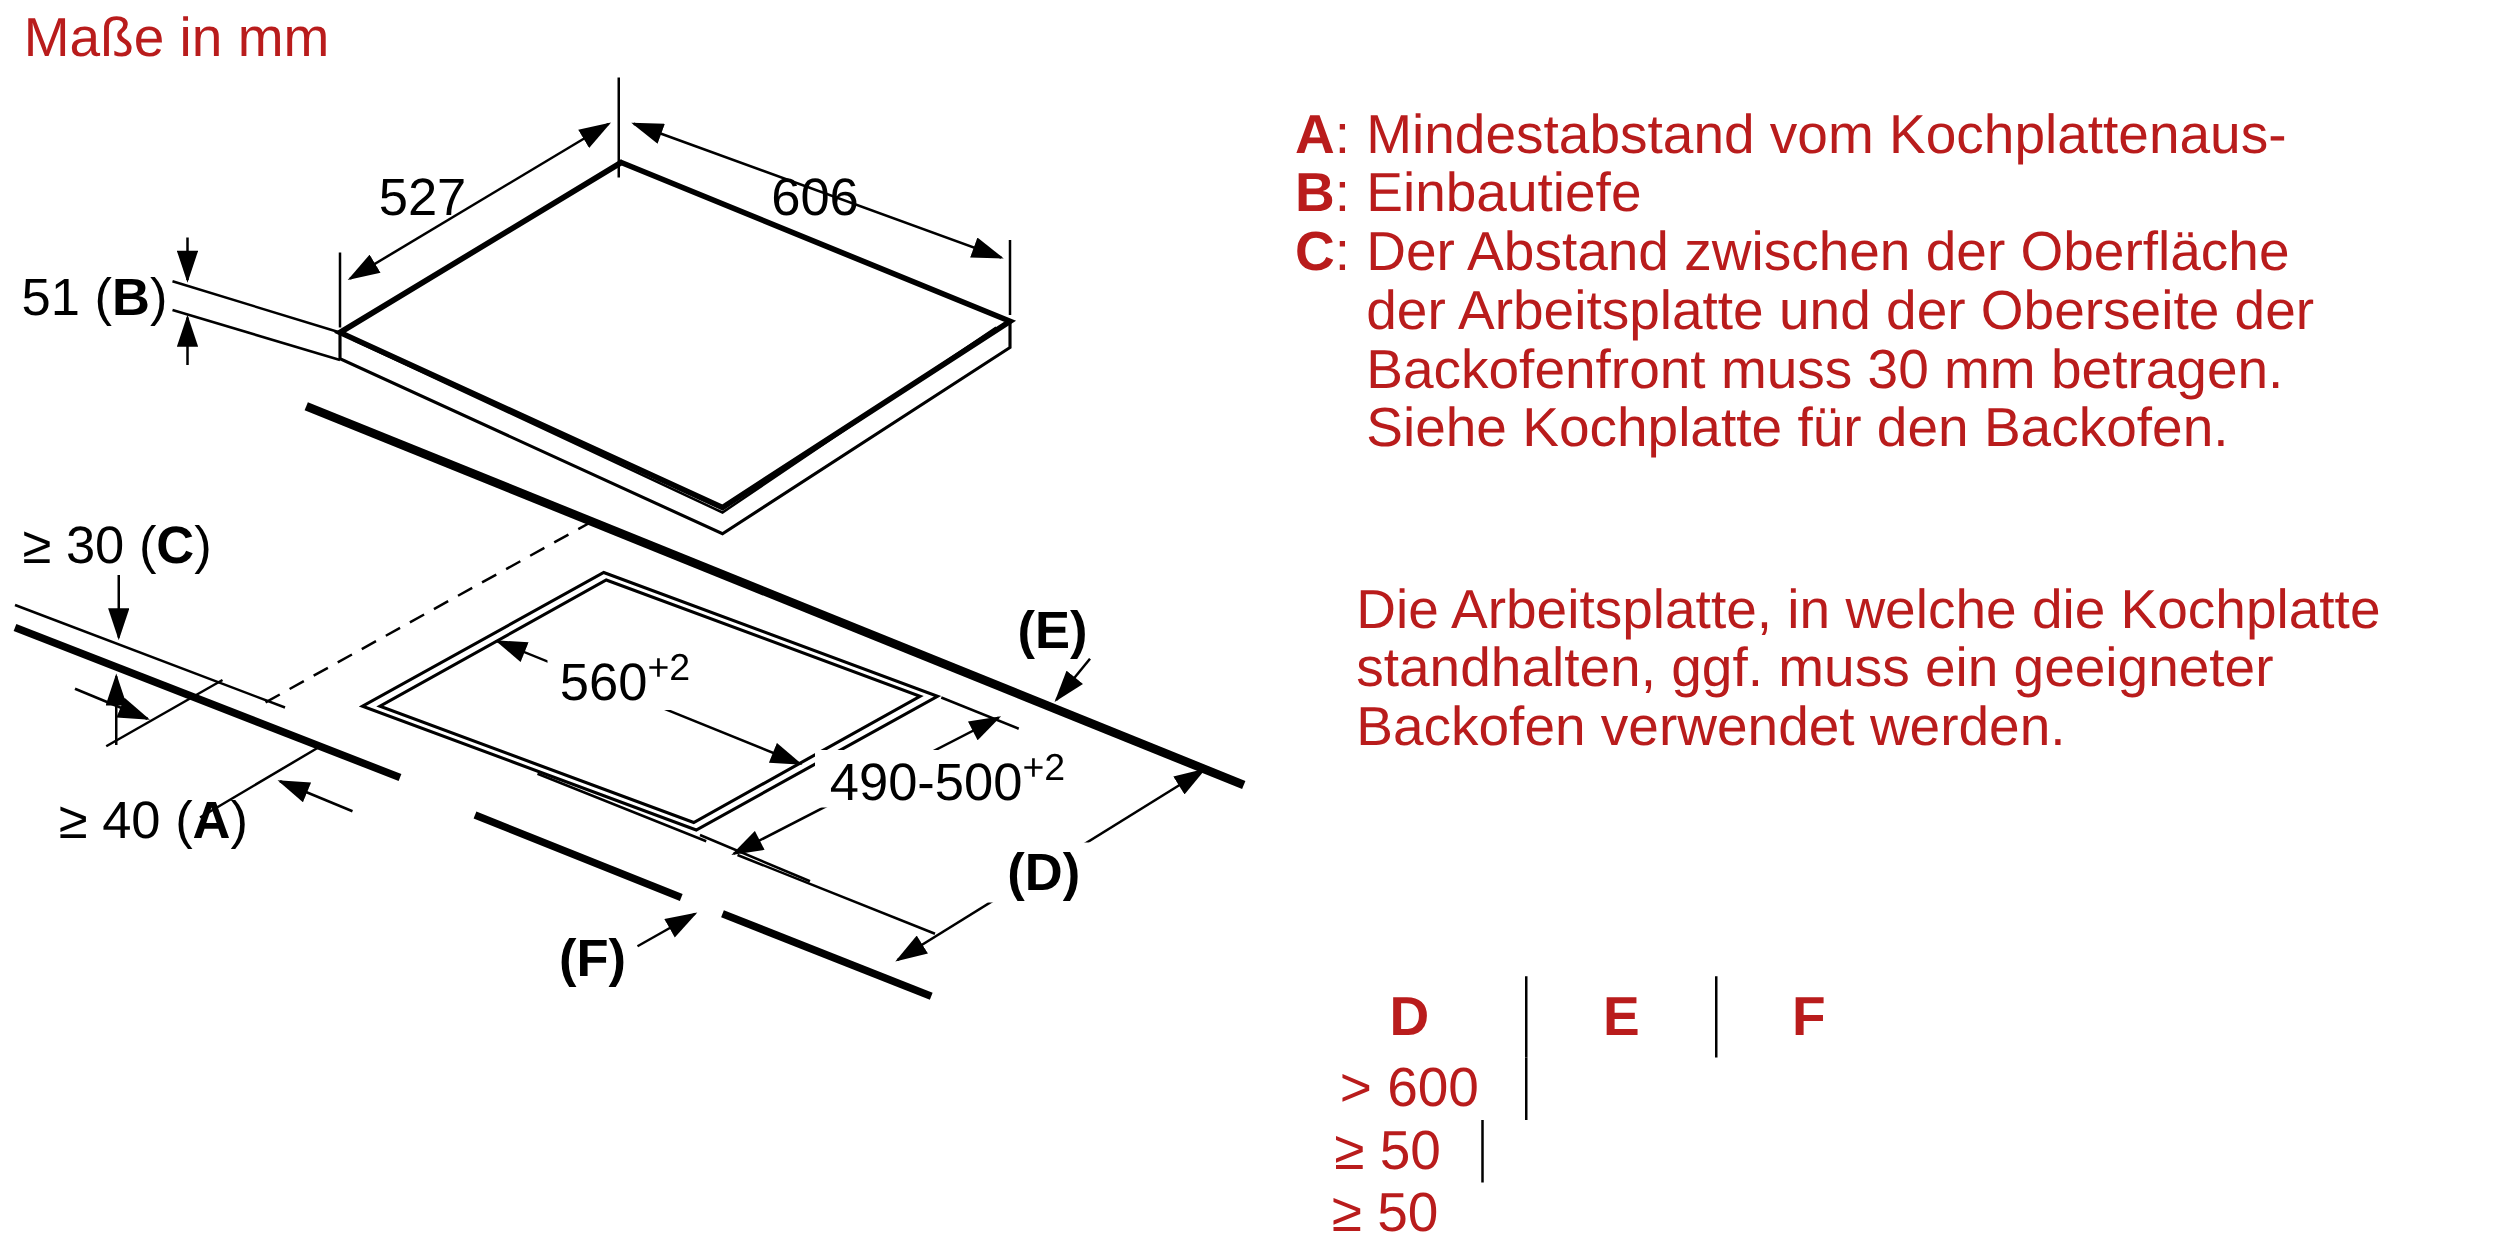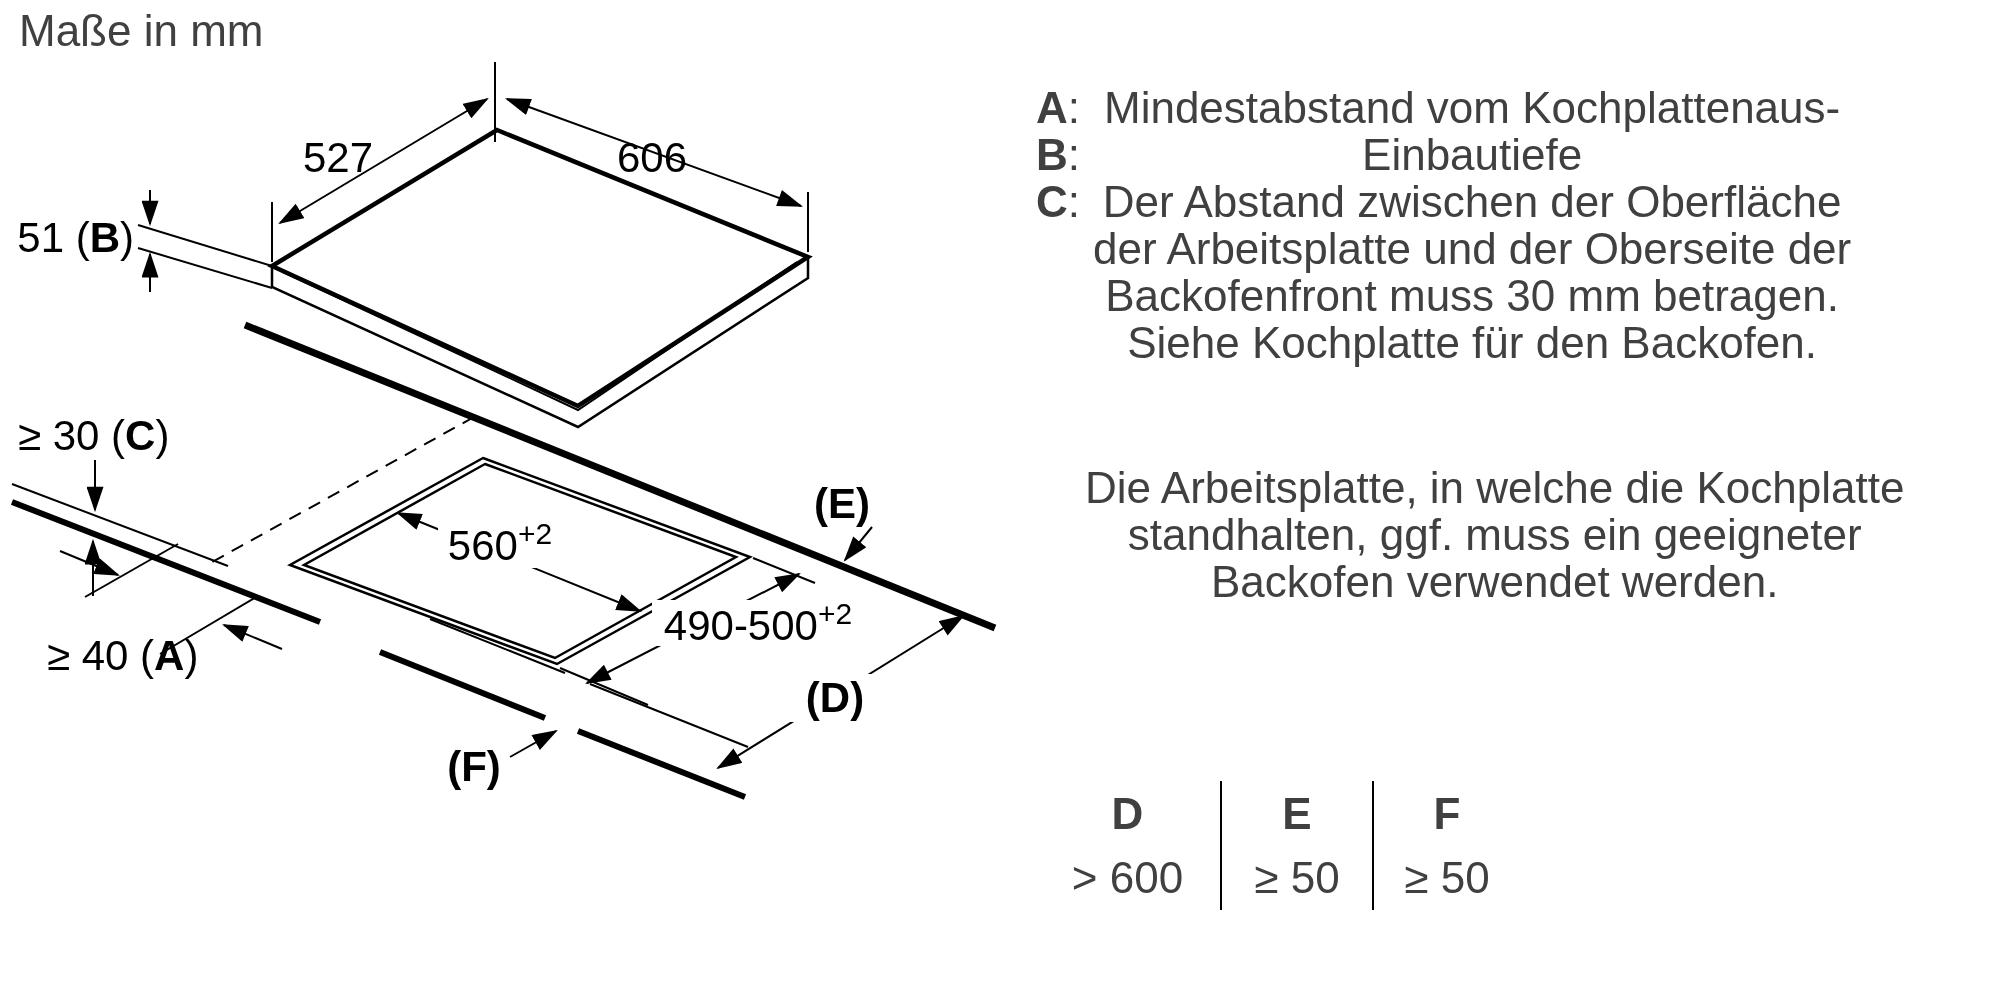--- a/index.html
+++ b/index.html
@@ -1,34 +1,34 @@
 <!DOCTYPE html>
 <html><head>
 <meta charset="utf-8">
 <style>
   html,body{margin:0;padding:0;background:#fff;}
   #canvas{position:relative;width:2000px;height:1000px;background:#fff;overflow:hidden;
-          font-family:"Liberation Sans","DejaVu Sans",sans-serif;color:#404040;}
+          font-family:"Liberation Sans","DejaVu Sans",sans-serif;color:#b91c1c;}
   #page-title{position:absolute;left:19px;top:6px;font-size:44px;white-space:nowrap;}
   #diagram-svg{position:absolute;left:0;top:0;}
   .svg-label{font-family:"Liberation Sans","DejaVu Sans",sans-serif;font-size:42px;fill:#000;}
   .svg-label .bold{font-weight:bold;}
   .svg-label-bold{font-family:"Liberation Sans","DejaVu Sans",sans-serif;font-size:42px;font-weight:bold;fill:#000;}
   .sup{font-size:30px;}
   
   #notes{position:absolute;left:1036px;top:84px;font-size:44px;line-height:47px;}
   .note{position:relative;padding-left:57px;}
   .nkey{position:absolute;left:0;top:0;}
   .nkey b{font-weight:bold;}
-  .nline{white-space:nowrap;text-align:center;}
+  .nline{white-space:nowrap;}
   #paragraph{position:absolute;left:1085px;top:464px;font-size:44px;line-height:47px;}
   
   #spec-table{position:absolute;left:1035px;top:781px;width:485px;font-size:44px;}
   .trow{display:flex;height:65px;}
-  .trow.last{height:64px;}
+  .trow.last{height:64px;flex-direction:column;}
   .tcell{display:flex;align-items:center;justify-content:center;box-sizing:border-box;}
   .c1{width:187px;}
   .c2{width:152px;}
   .c3{width:146px;}
   .vline{border-right:2px solid #000;}
   .hline{border-bottom:2px solid #000;}
   .thead .tcell{font-weight:bold;}
 </style>
 </head>
 <body>

